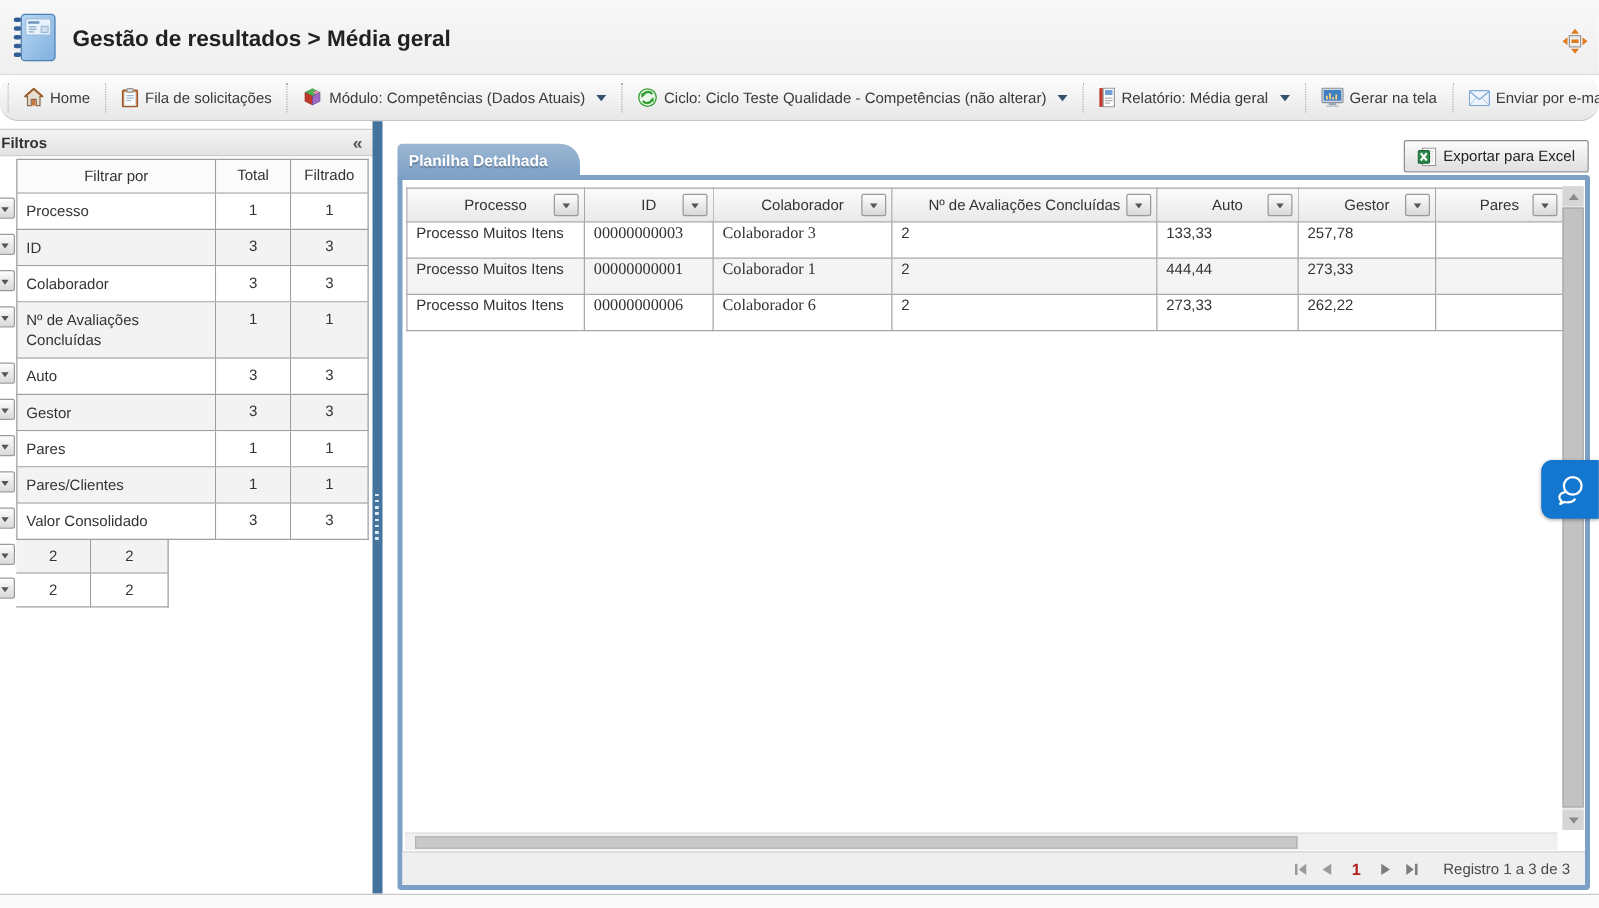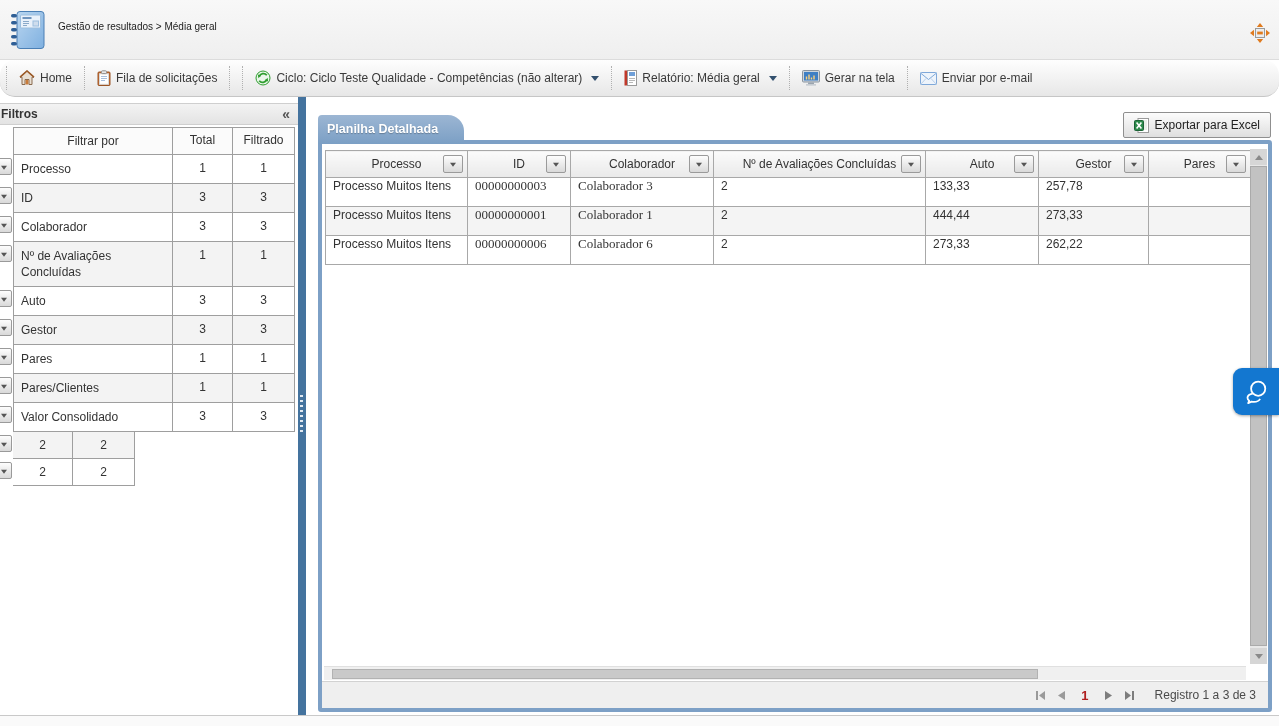--- a/index.html
+++ b/index.html
@@ -3,21 +3,21 @@
 <meta charset="utf-8">
 <style>
   * { box-sizing: border-box; margin: 0; padding: 0; }
   html,body { width:1279px; height:726px; overflow:hidden; background:#fff;
     font-family:"Liberation Sans", sans-serif; color:#333; }
 
   
   .app-header { position:absolute; left:0; top:0; width:1279px; height:60px;
     background:linear-gradient(#f8f8f8,#efefef); border-bottom:1px solid #dcdcdc; }
   .nb-icon { position:absolute; left:10px; top:10px; }
-  .app-title { position:absolute; left:58px; top:21px; font-size:10px; font-weight:normal; color:#222; }
+  .app-title { position:absolute; left:58px; top:21px; font-size:18px; font-weight:bold; color:#222; }
   .move-icon { position:absolute; right:8px; top:22px; cursor:pointer; }
 
   
   .toolbar { position:absolute; left:0; top:60px; width:1279px; height:37px;
     background:linear-gradient(#fefefe,#e7e7e7); border-bottom:1px solid #c6c6c6;
     display:flex; align-items:center; font-size:12px; color:#3a3a3a;border-radius:15px; }
   .tb-sep { width:1px; height:24px; border-left:1px dotted #b0b0b0; margin:0 6px; }
   .tb-item { display:flex; align-items:center; gap:5px; padding:0 6px; cursor:pointer; white-space:nowrap; }
   .caret { width:0; height:0; border-left:4px solid transparent; border-right:4px solid transparent;
     border-top:5px solid #33506e; margin-left:4px; }
@@ -145,20 +145,30 @@
   <div class="tb-item">
     <svg width="14" height="16" viewBox="0 0 14 16">
       <rect x="1" y="2" width="12" height="13.5" rx="1" fill="#c87137" stroke="#9a5526"></rect>
       <rect x="2.5" y="3.8" width="9" height="10.5" fill="#fff" stroke="#d9d9d9"></rect>
       <rect x="4.5" y="0.8" width="5" height="2.8" rx="0.9" fill="#e8e8e8" stroke="#8f8f8f"></rect>
       <path d="M4 6.5h6 M4 8.5h6 M4 10.5h4" stroke="#9db8d9" stroke-width="0.9"></path>
     </svg>
     <span>Fila de solicitações</span>
   </div>
   <span class="tb-sep"></span>
+  <div class="tb-item">
+    <svg width="16" height="16" viewBox="0 0 16 16">
+      <polygon points="8,1 14,4 8,7 2,4" fill="#4caf50" stroke="#2e7d32" stroke-width="0.5"></polygon>
+      <polygon points="11,2.5 14,4 11,5.5 8,4" fill="#e88bb8"></polygon>
+      <polygon points="2,4 8,7 8,14 2,11" fill="#c0392b" stroke="#8e2a1f" stroke-width="0.5"></polygon>
+      <polygon points="14,4 8,7 8,14 14,11" fill="#9b6bc7" stroke="#6a4791" stroke-width="0.5"></polygon>
+    </svg>
+    <span>Módulo: Competências (Dados Atuais)</span>
+    <span class="caret"></span>
+  </div>
   <span class="tb-sep"></span>
   <div class="tb-item">
     <svg width="16" height="16" viewBox="0 0 16 16">
       <circle cx="8" cy="8" r="7" fill="#eaf6ea" stroke="#2f9e2f"></circle>
       <path d="M11.8 5.2 A4.4 4.4 0 0 0 4.2 6.6" fill="none" stroke="#2f9e2f" stroke-width="1.8"></path>
       <polygon points="2.8,4.6 6,5.6 3.4,8.3" fill="#2f9e2f"></polygon>
       <path d="M4.2 10.8 A4.4 4.4 0 0 0 11.8 9.4" fill="none" stroke="#2f9e2f" stroke-width="1.8"></path>
       <polygon points="13.2,11.4 10,10.4 12.6,7.7" fill="#2f9e2f"></polygon>
     </svg>
     <span>Ciclo: Ciclo Teste Qualidade - Competências (não alterar)</span>

